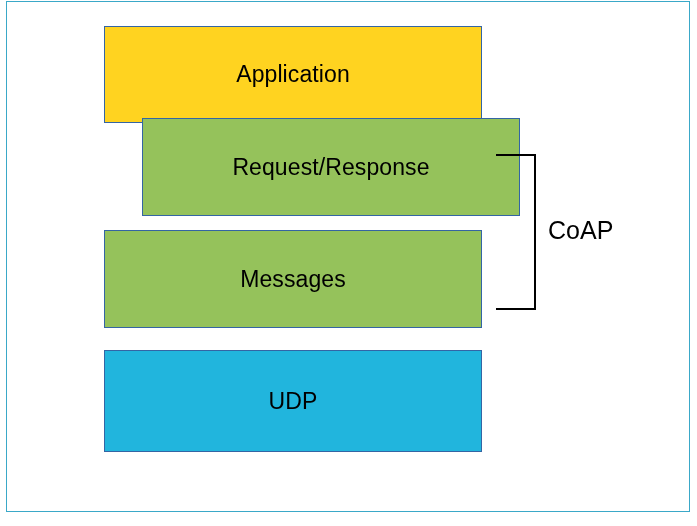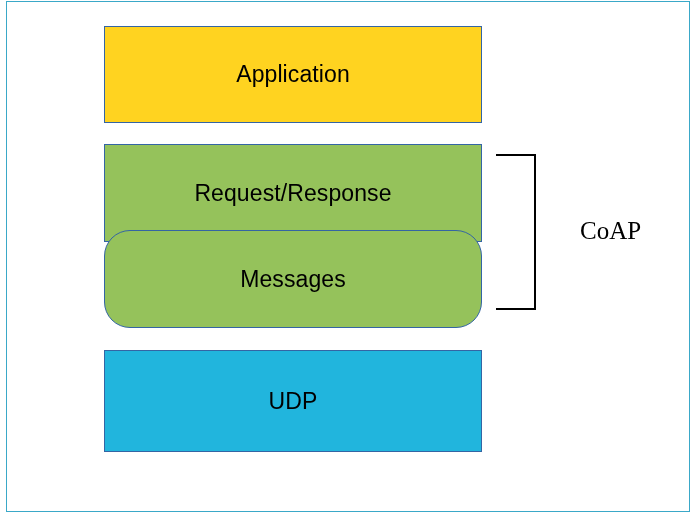--- a/index.html
+++ b/index.html
@@ -49,31 +49,31 @@
     width: 378px;
   }
 
   .layer-application {
     top: 26px;
     height: 97px;
     background: #ffd320;
   }
 
   .layer-request {
-    top: 144px;
+    top: 118px;
     height: 98px;
     background: #95c25b;
     border-bottom-width: 1.5px;
+    margin-left: 38px;
   }
 
   .layer-messages {
     top: 230px;
     height: 98px;
     background: #95c25b;
-    border-radius: 26px;
   }
 
   .layer-udp {
     top: 350px;
     height: 102px;
     background: #21b5dd;
   }
 
   
   .bracket {
@@ -101,23 +101,23 @@
   }
   .bracket-right {
     right: 0;
     top: 0;
     width: 2px;
     height: 156px;
   }
 
   .bracket-label {
     position: absolute;
-    left: 580px;
+    left: 548px;
     top: 218px;
-    font-family: Liberation Serif, serif;
+    font-family: Liberation Sans, sans-serif;
     font-size: 25px;
     line-height: 1;
     color: #000000;
     white-space: nowrap;
   }
 
   .box-label {
     pointer-events: none;
   }
 </style>

